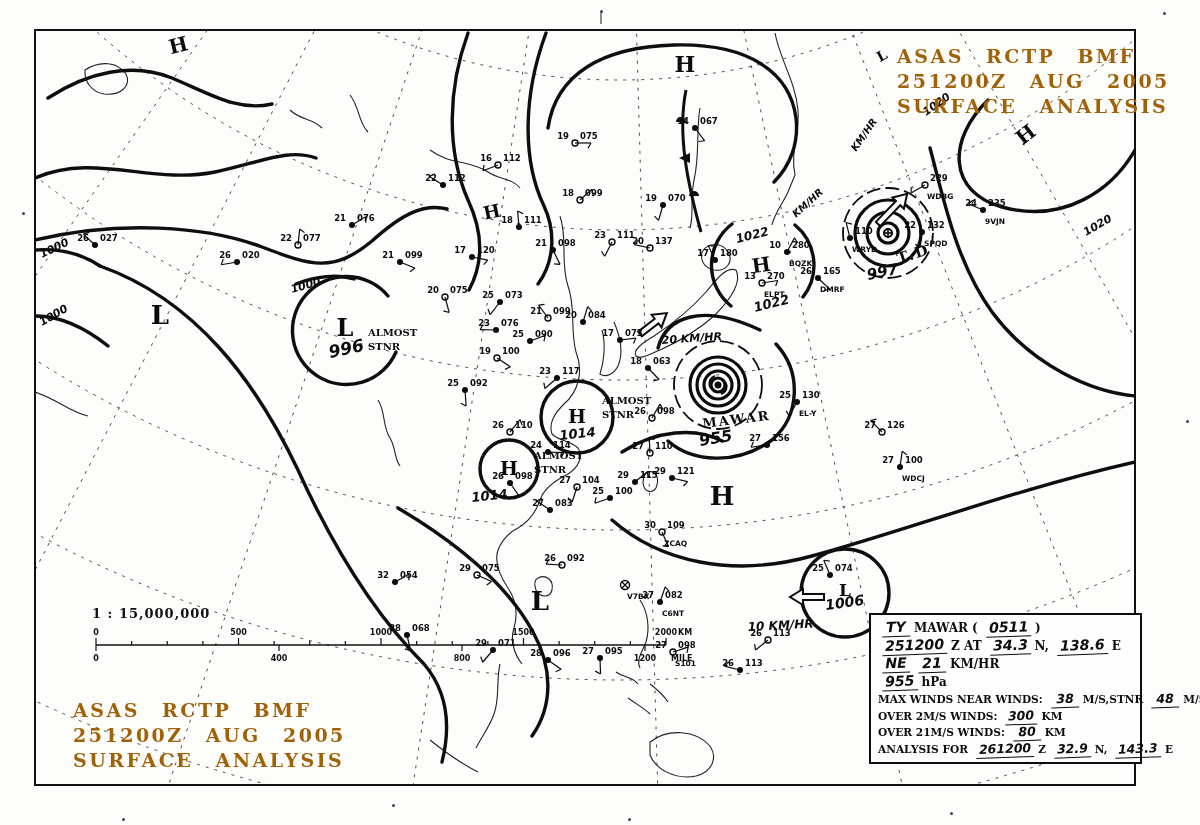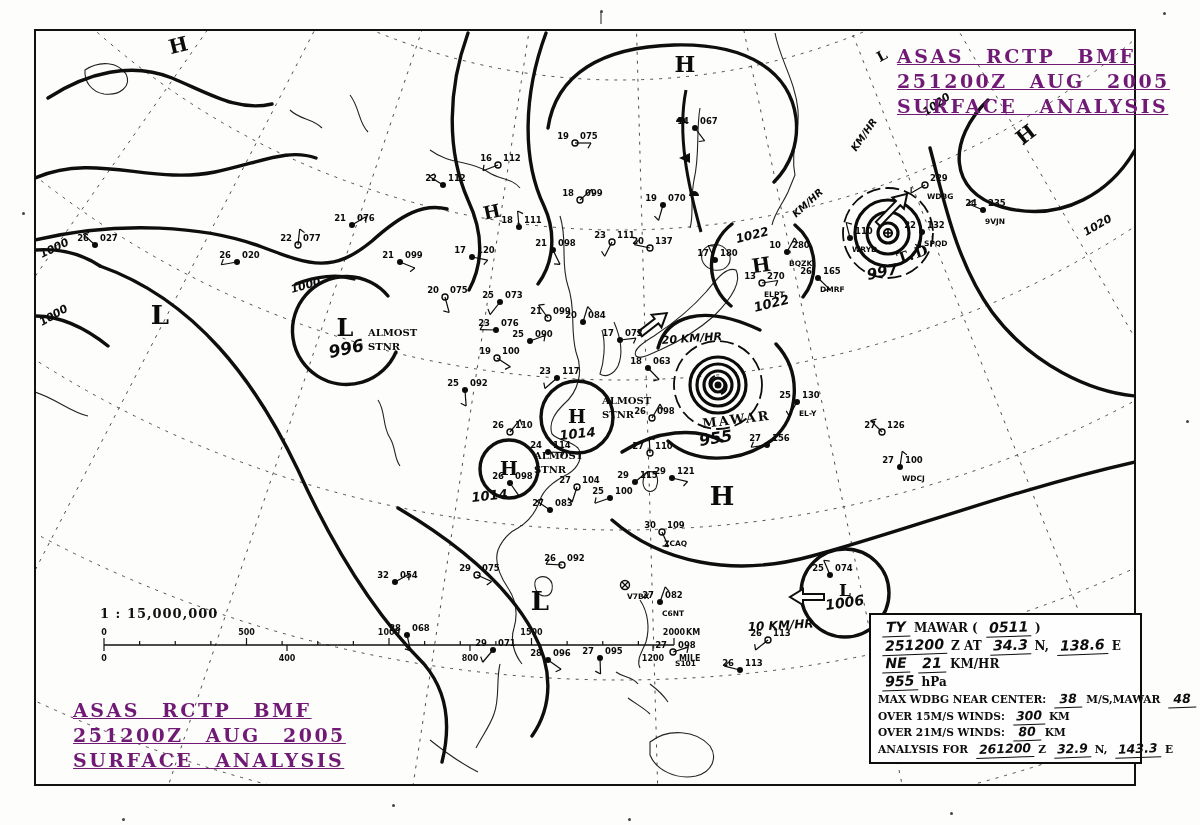--- a/index.html
+++ b/index.html
@@ -1,24 +1,24 @@
 <!DOCTYPE html>
 <html><head>
 <meta charset="utf-8">
 <style>
   html,body{margin:0;padding:0;background:#e8e8e4;}
   .page{position:relative;width:1200px;height:825px;background:#fdfdfb;overflow:hidden;
         font-family:"DejaVu Serif",serif;color:#111;}
   svg text{user-select:none;}
   .overlay{position:absolute;}
   .title-block{position:absolute;font-family:"DejaVu Serif",serif;font-weight:bold;
-               font-size:19px;letter-spacing:2.5px;word-spacing:13px;line-height:25px;color:#701a75;text-decoration:underline;}
+               font-size:19px;letter-spacing:2.5px;word-spacing:13px;line-height:25px;color:#a16207;}
   .tb-tr{left:897px;top:44px;}
   .tb-bl{left:73px;top:698px;}
-  .scale-block{position:absolute;left:100px;top:606px;}
+  .scale-block{position:absolute;left:92px;top:606px;}
   .scale-ratio{font-family:"DejaVu Serif",serif;font-weight:bold;font-size:13px;letter-spacing:1px;}
   .info-box{position:absolute;left:869px;top:613px;width:255px;background:#fefefe;
             border:2.5px solid #0d0d0d;padding:4px 7px 5px 7px;
             font-family:"DejaVu Serif",serif;font-weight:bold;font-size:10.6px;line-height:15.5px;color:#0d0d0d;}
   .info-row{white-space:nowrap;}
   .info-row.big{font-size:12px;line-height:17px;}
   .seg-p{margin-right:4px;}
   .seg-h{display:inline-block;font-family:"DejaVu Sans",sans-serif;font-style:italic;font-weight:bold;
          font-size:1.18em;border-bottom:1.6px solid #0d0d0d;margin:0 4px;padding:0 3px;
          min-width:22px;text-align:center;transform:rotate(-2deg);}
@@ -663,22 +663,22 @@
         <text x="553" y="40" text-anchor="middle" font-family="DejaVu Sans, sans-serif" font-size="8" font-weight="bold" fill="#111">1200</text>
         <text x="579" y="40" font-family="DejaVu Sans, sans-serif" font-size="8" font-weight="bold" fill="#111">MILE</text>
       </svg>
   </div>
 
   <div class="info-box" id="info-box">
       <div class="info-row big"><span class="seg-h">TY</span><span class="seg-p">MAWAR</span><span class="seg-p">(</span><span class="seg-h">0511</span><span class="seg-p">)</span></div>
       <div class="info-row big"><span class="seg-h">251200</span><span class="seg-p">Z AT</span><span class="seg-h">34.3</span><span class="seg-p">N,</span><span class="seg-h">138.6</span><span class="seg-p">E</span></div>
       <div class="info-row big"><span class="seg-h">NE</span><span class="seg-h">21</span><span class="seg-p">KM/HR</span></div>
       <div class="info-row big"><span class="seg-h">955</span><span class="seg-p">hPa</span></div>
-      <div class="info-row"><span class="seg-p">MAX WDBG NEAR CENTER:</span><span class="seg-h">38</span><span class="seg-p">M/S,MAWAR</span><span class="seg-h">48</span><span class="seg-p">M/S</span></div>
-      <div class="info-row"><span class="seg-p">OVER 15M/S WINDS:</span><span class="seg-h">300</span><span class="seg-p">KM</span></div>
+      <div class="info-row"><span class="seg-p">MAX WINDS NEAR WINDS:</span><span class="seg-h">38</span><span class="seg-p">M/S,STNR</span><span class="seg-h">48</span><span class="seg-p">M/S</span></div>
+      <div class="info-row"><span class="seg-p">OVER 2M/S WINDS:</span><span class="seg-h">300</span><span class="seg-p">KM</span></div>
       <div class="info-row"><span class="seg-p">OVER 21M/S WINDS:</span><span class="seg-h">80</span><span class="seg-p">KM</span></div>
       <div class="info-row"><span class="seg-p">ANALYSIS FOR</span><span class="seg-h">261200</span><span class="seg-p">Z</span><span class="seg-h">32.9</span><span class="seg-p">N,</span><span class="seg-h">143.3</span><span class="seg-p">E</span></div>
     </div>
 
 <div class="margin-dot" style="left: 600px; top: 10px;"></div>
     <div class="margin-dot" style="left: 1163px; top: 12px;"></div>
     <div class="margin-dot" style="left: 392px; top: 804px;"></div>
     <div class="margin-dot" style="left: 628px; top: 818px;"></div>
     <div class="margin-dot" style="left: 122px; top: 818px;"></div>
     <div class="margin-dot" style="left: 1186px; top: 420px;"></div>

